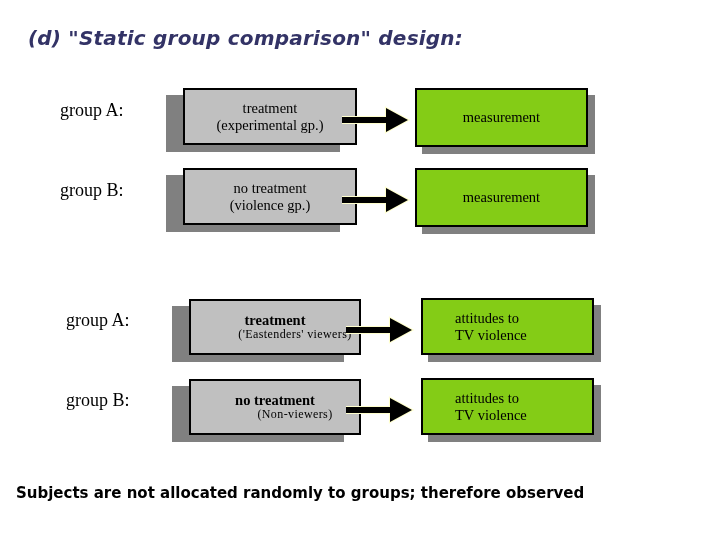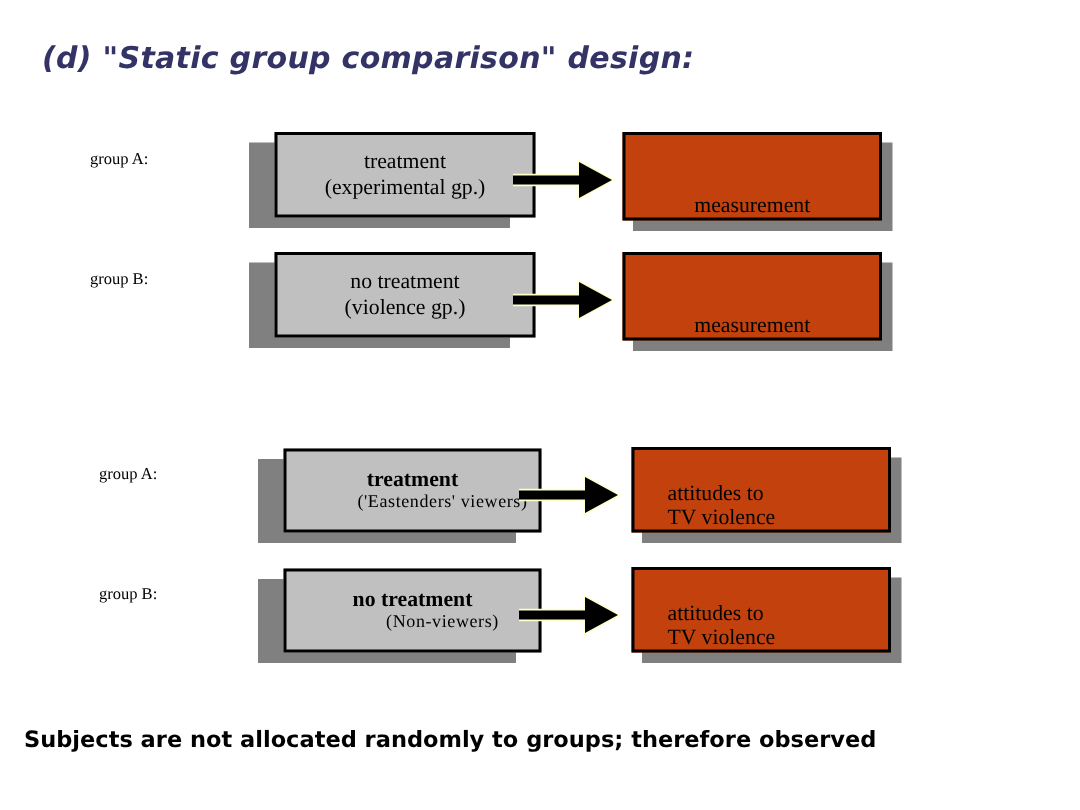--- a/index.html
+++ b/index.html
@@ -33,52 +33,52 @@
     font-size: 20px;
     letter-spacing: 0.2px;
     color: #333366;
     white-space: nowrap;
   }
 
   
   .grp-label {
     position: absolute;
     font-family: "Liberation Serif", "DejaVu Serif", serif;
-    font-size: 11px;
+    font-size: 18px;
     color: #000000;
     white-space: nowrap;
     line-height: 1;
   }
 
   .shadow {
     position: absolute;
     background: #808080;
   }
 
   .box {
     position: absolute;
     border: 2px solid #000000;
     box-sizing: border-box;
     display: flex;
     flex-direction: column;
     justify-content: center;
     color: #000000;
   }
   .box.gray  { background: #c0c0c0; margin-left: 24px; }
-  .box.white { background: #c2410c; justify-content: flex-end; }
+  .box.white { background: #84cc16; }
 
   .box .l1, .box .l2 {
     display: block;
     width: 100%;
     line-height: 1.12;
     white-space: nowrap;
   }
 
   .center  { text-align: center; }
-  .left    { text-align: left; padding-left: 22px; box-sizing: border-box; }
+  .left    { text-align: left; padding-left: 32px; box-sizing: border-box; }
 
   .t-main {
     font-family: "Liberation Serif", "DejaVu Serif", serif;
     font-size: 14.5px;
   }
   .t-mainbold {
     font-family: "Liberation Serif", "DejaVu Serif", serif;
     font-size: 14.5px;
     font-weight: bold;
   }

